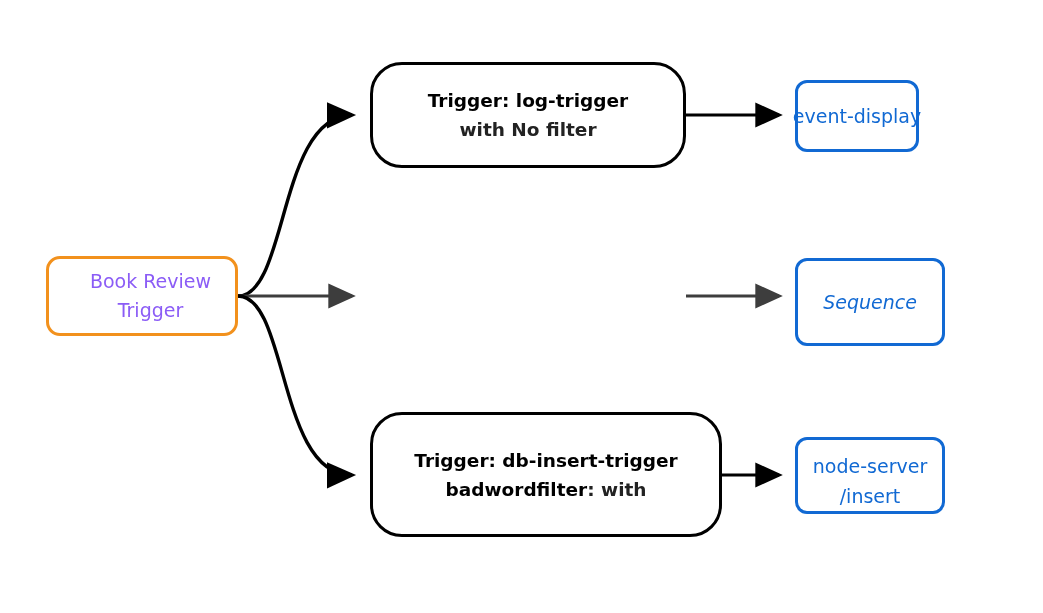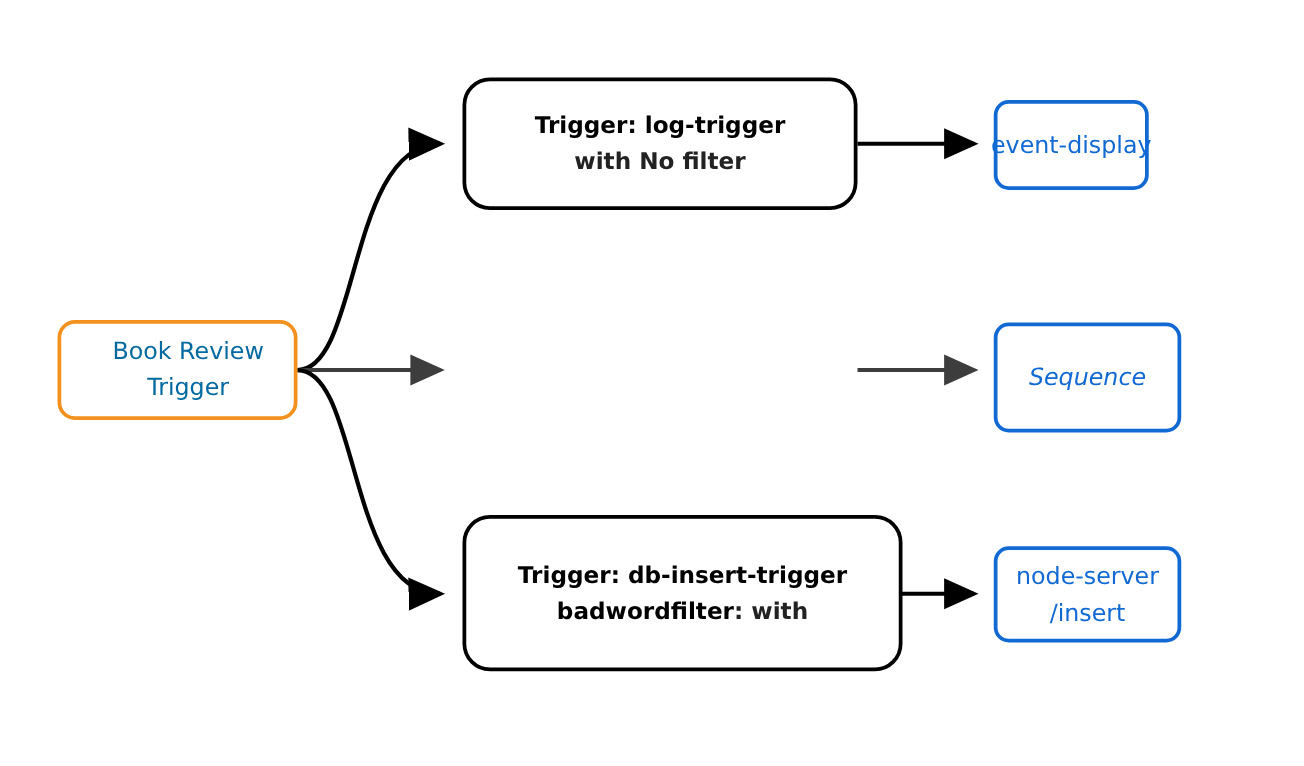--- a/index.html
+++ b/index.html
@@ -31,28 +31,28 @@
     display: flex;
     flex-direction: column;
     align-items: center;
     justify-content: center;
     background: #ffffff;
     text-align: center;
   }
   .node-broker {
     border: 3px solid #f2911d;
     border-radius: 14px;
-    color: #0369a1;
+    color: #8b5cf6;
     font-size: 19px;
     line-height: 29px;
     padding-left: 17px;
   }
   .node-trigger {
     border: 3.5px solid #000000;
-    border-radius: 22px;
+    border-radius: 32px;
     color: #1a1a1a;
     font-size: 18.5px;
     line-height: 29px;
   }
   .node-target {
     border: 3px solid #1169d3;
     border-radius: 12px;
     color: #1169d3;
     font-size: 19px;
     line-height: 30px;
@@ -118,18 +118,18 @@
   </div>
 
   <div class="node node-target" style="left:795px; top:80px; width:124px; height:72px;">
     <div class="line">event-display</div>
   </div>
 
   <div class="node node-target" style="left:795px; top:258px; width:150px; height:88px;font-style:italic;">
     <div class="line">Sequence</div>
   </div>
 
-  <div class="node node-target" style="left:795px; top:437px; width:150px; height:77px;">
+  <div class="node node-target" style="left:795px; top:437px; width:150px; height:77px;justify-content:flex-end;">
     <div class="line">node-server</div>
     <div class="line">/insert</div>
   </div>
 
 </div>
 
 </body></html>

